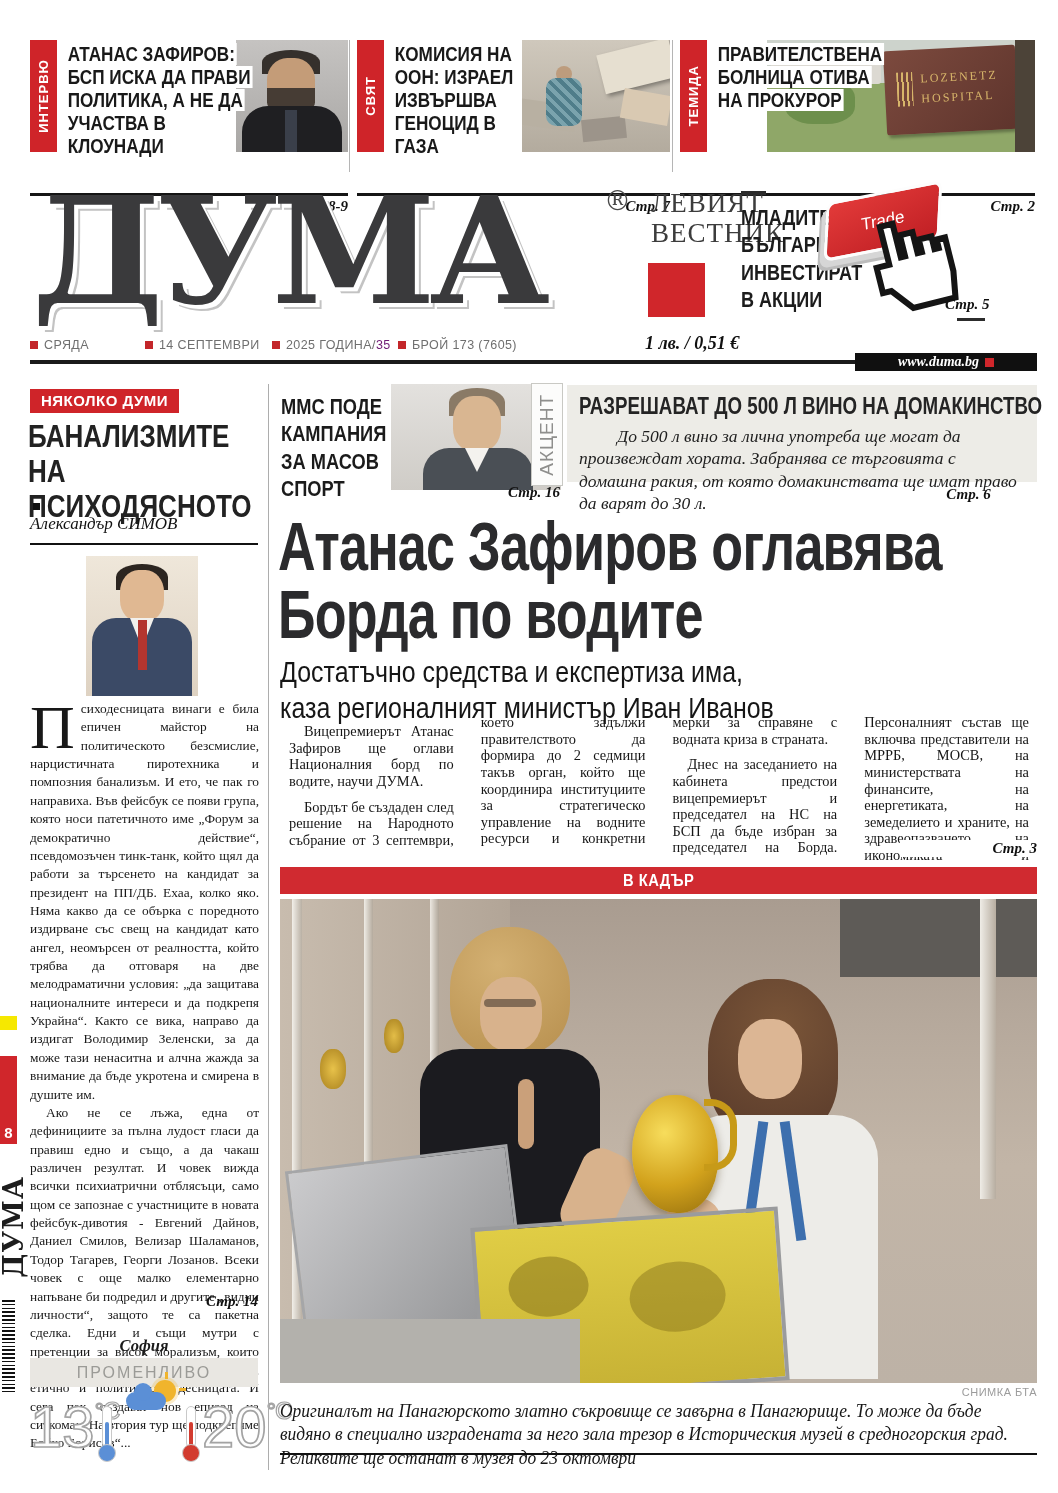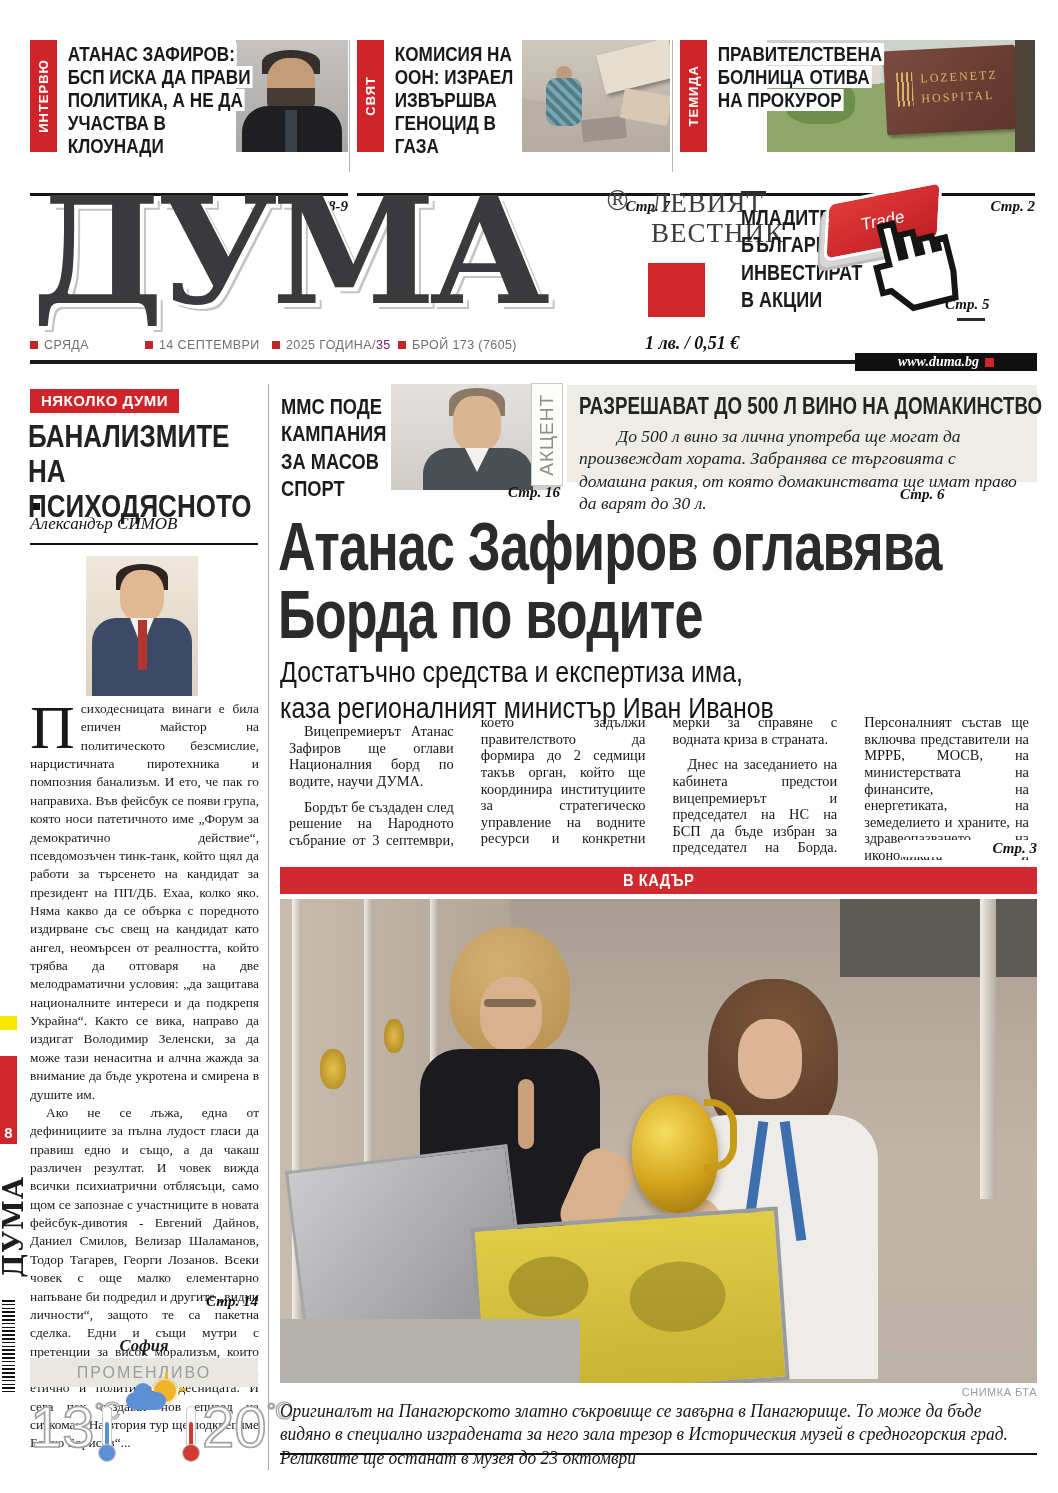--- a/index.html
+++ b/index.html
@@ -78,21 +78,21 @@
   .sport-title{position:absolute;left:281px;top:394px;width:132px;font-size:21.5px;line-height:1.27;color:#1b1b1b;transform:scaleX(.85);}
   .sport-photo{position:absolute;left:391px;top:384px;width:170px;height:106px;background:linear-gradient(180deg,#e3e1de,#cfccc7);overflow:hidden;}
   .sport-page{position:absolute;left:430px;top:484px;width:130px;text-align:right;}
   
   .ak-tag{position:absolute;left:531px;top:383px;width:30px;height:101px;border:1px solid #c9c9c4;background:#fcfcfb;display:flex;align-items:center;justify-content:center;}
   .ak-tag span{color:#8f8f8d;font-family:"Liberation Sans",sans-serif;font-size:19px;letter-spacing:1px;}
   .ak-box{position:absolute;left:567px;top:385px;width:470px;height:97px;background:#edece7;}
   .ak-title{position:absolute;left:12px;top:7px;white-space:nowrap;font-size:24px;color:#242424;transform:scaleX(.78);}
   .ak-text{position:absolute;left:12px;top:40px;width:446px;font-style:italic;font-size:17.5px;line-height:1.28;color:#1e1e1e;}
   .ak-text .ind{display:inline-block;width:38px;}
-  .ak-page{position:absolute;left:900px;top:486px;width:137px;text-align:left;}
+  .ak-page{position:absolute;left:900px;top:486px;width:137px;text-align:center;}
   
   .m-title{position:absolute;left:278px;top:513px;width:1000px;font-size:69px;line-height:.99;color:#2b2b2d;
            letter-spacing:-1px;transform:scaleX(.755);}
   .m-title div{white-space:nowrap;}
   .m-sub{position:absolute;left:280px;top:655px;width:700px;font-size:29px;line-height:1.24;color:#161616;font-weight:normal;transform:scaleX(.86);}
   .m-cols{position:absolute;left:280px;top:714px;width:758px;height:150px;column-count:4;column-gap:9px;
           font-size:14.4px;line-height:1.155;text-align:justify;color:#161616;overflow:hidden;}
   .m-cols p{margin:9px;text-indent:15px;}
   .m-page{position:absolute;left:900px;top:840px;width:137px;text-align:right;background:#fff;}
   

